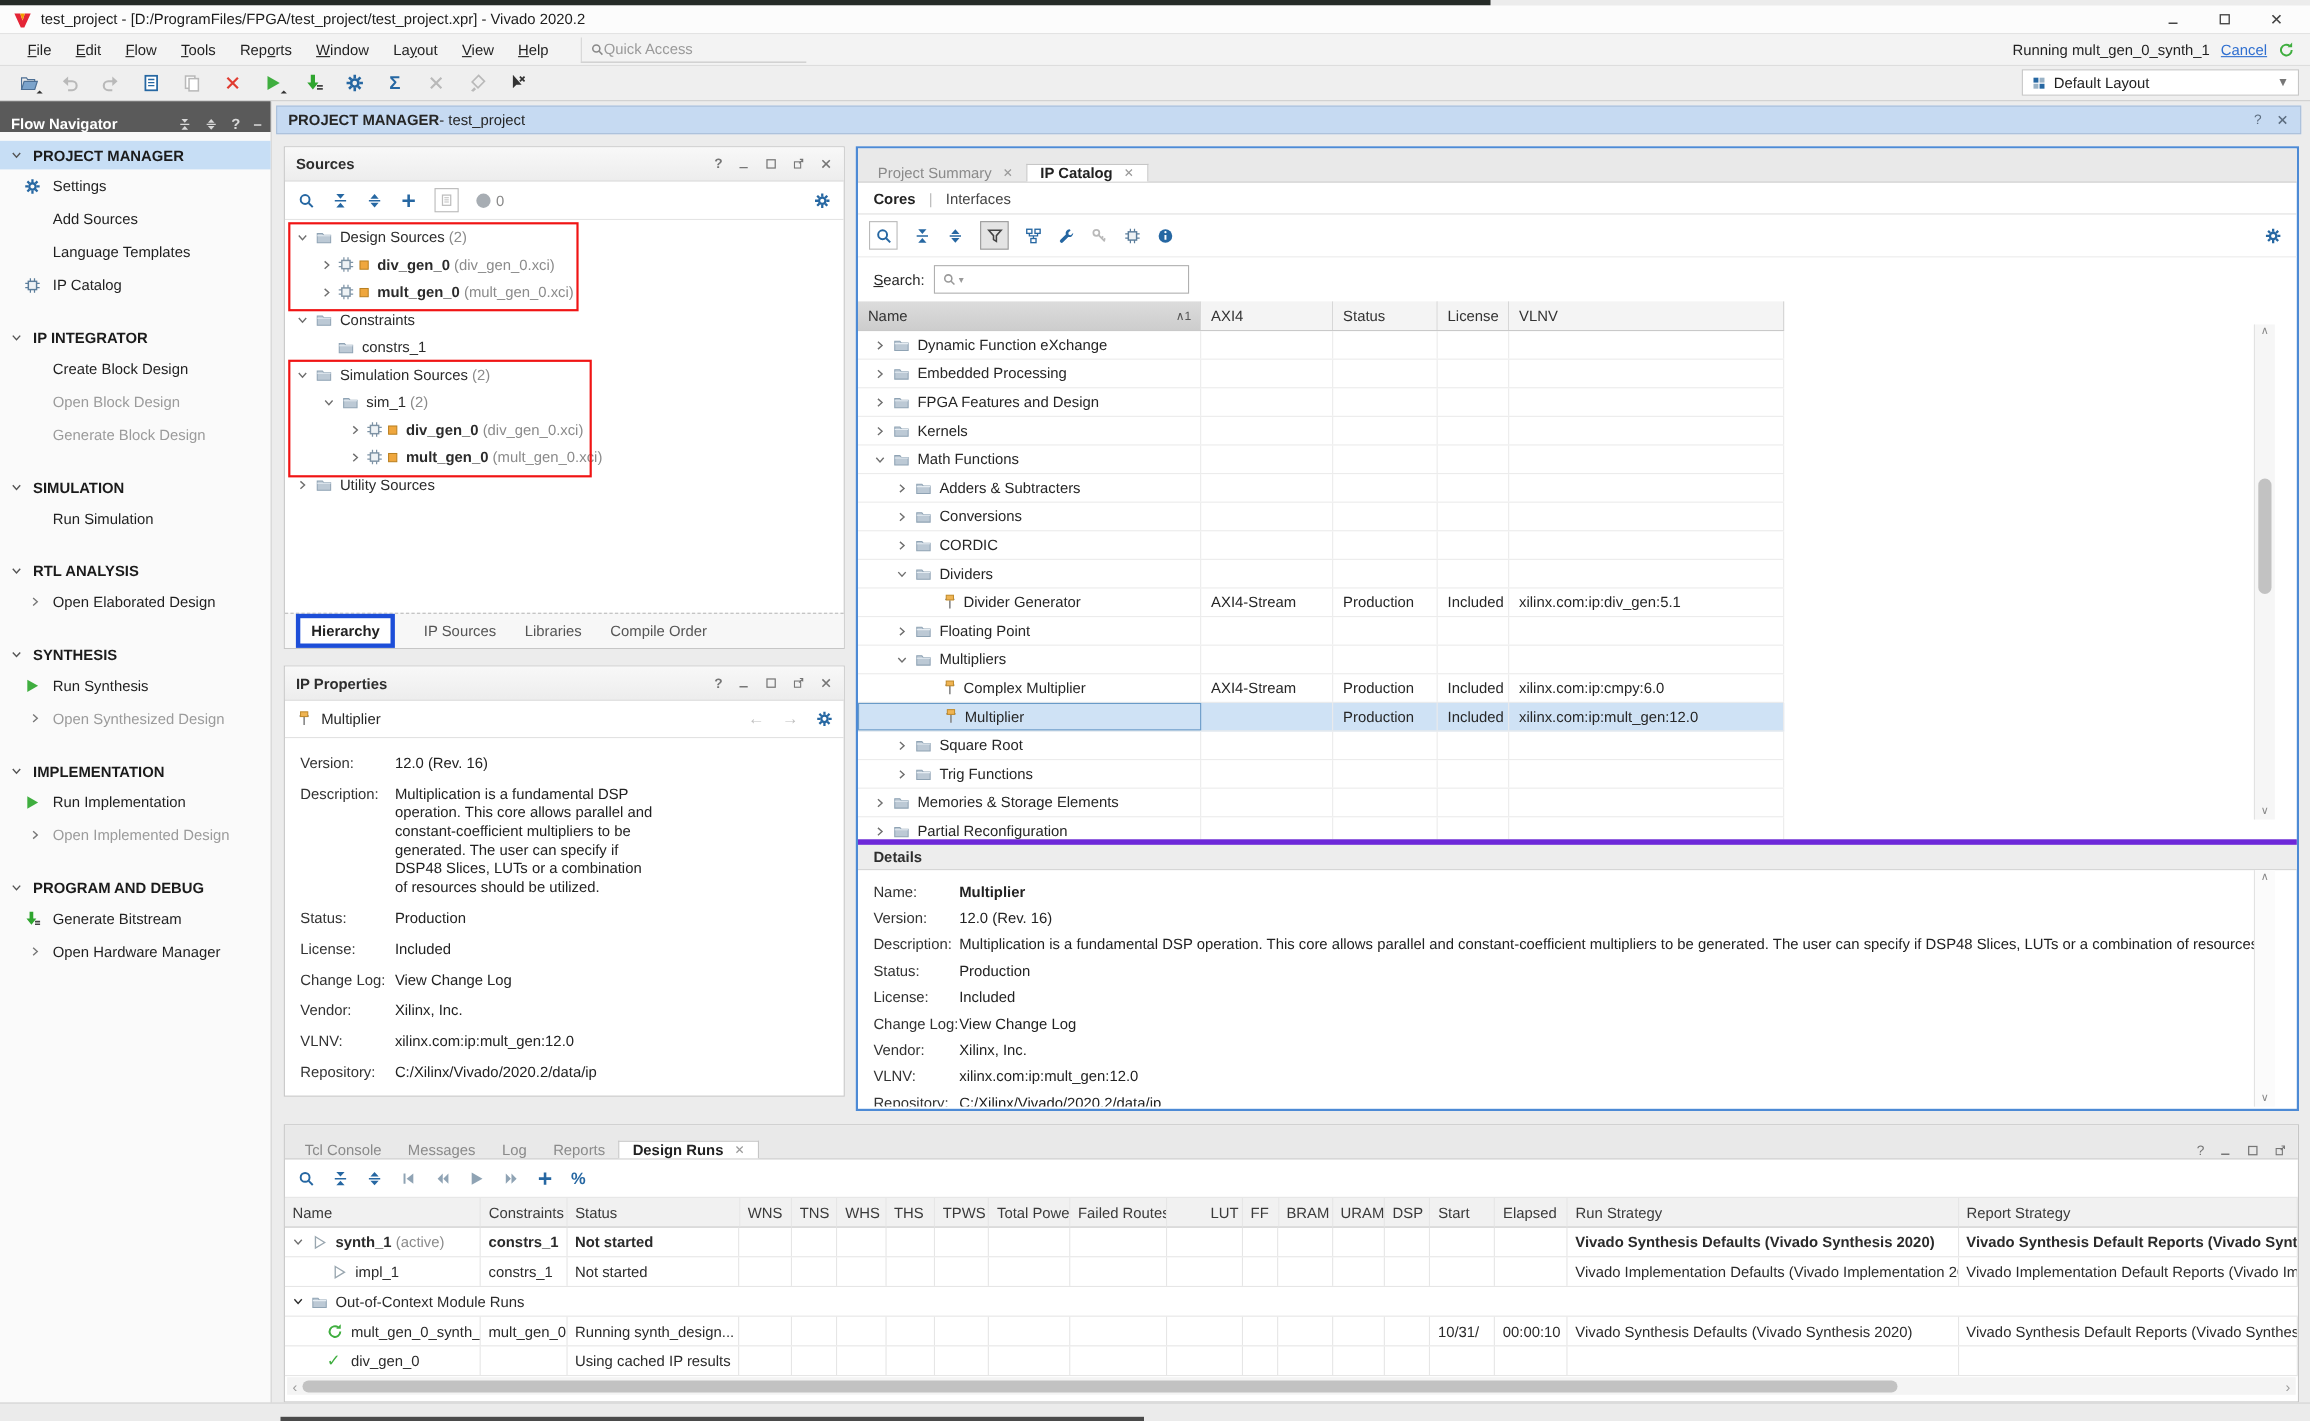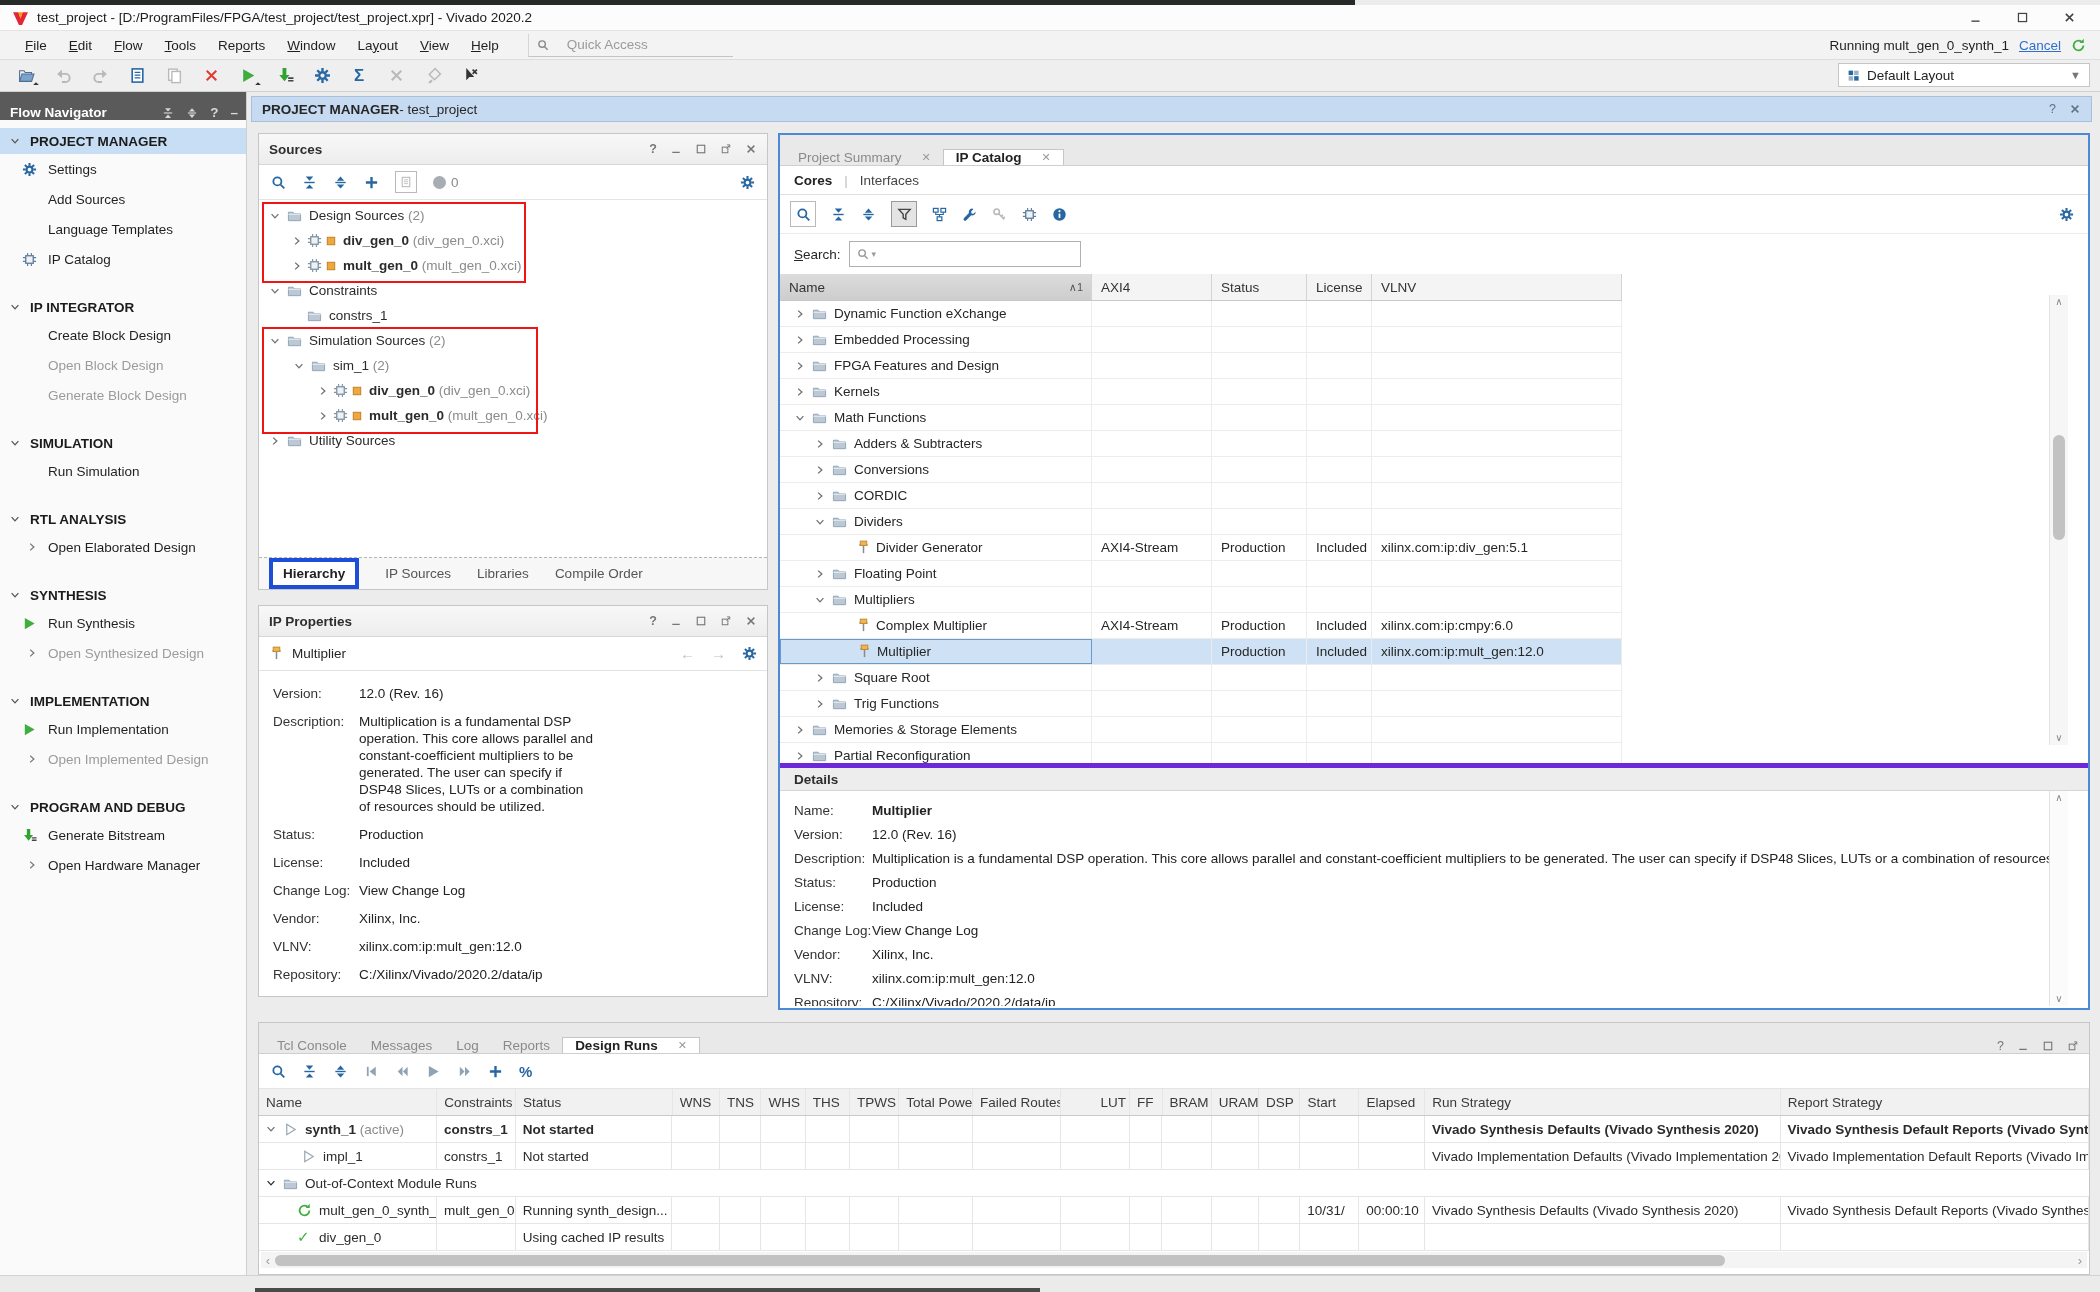--- a/index.html
+++ b/index.html
@@ -20,21 +20,21 @@
   .link{color:#2f6fd0;}
   
   #topstrip{left:0;top:0;width:1355px;height:5px;background:#262b28;}
   
   #titlebar{left:0;top:5px;width:2100px;height:26px;background:#fcfcfc;border-bottom:1px solid #e3e3e3;display:flex;align-items:center;padding:0 0 0 12px;box-sizing:border-box;}
   #titlebar .t{margin-left:8px;color:#1c1c1c;}
   .winbtns{margin-left:auto;display:flex;gap:34px;padding-right:24px;color:#444;}
   
   #menubar{left:0;top:31px;width:2100px;height:29px;background:#f3f3f3;border-bottom:1px solid #ddd;display:flex;align-items:center;box-sizing:border-box;padding-left:14px;}
   .menu-item{padding:0 11px;color:#1f1f1f;}
-  #quickaccess{margin-left:18px;width:196px;height:22px;border-bottom:1px solid #c4c4c4;border-left:1px solid #d6d6d6;display:flex;align-items:center;gap:18px;color:#9a9a9a;padding-left:8px;}
+  #quickaccess{margin-left:18px;width:196px;height:22px;border-bottom:1px solid #c4c4c4;border-left:1px solid #d6d6d6;display:flex;align-items:center;gap:0;color:#9a9a9a;padding-left:8px;}
   #runstatus{margin-left:auto;display:flex;align-items:center;gap:10px;padding-right:14px;color:#1f1f1f;}
   #runstatus .cancel{color:#2f6fd0;text-decoration:underline;}
   
   #toolbar{left:0;top:60px;width:2100px;height:32px;background:#efefef;border-bottom:1px solid #cfcfcf;display:flex;align-items:center;gap:17px;box-sizing:border-box;padding-left:16px;}
   .tbico{position:relative;width:20px;height:20px;display:flex;align-items:center;justify-content:center;}
   .ddmark{position:absolute;right:-2px;bottom:-1px;width:0;height:0;border-left:4px solid transparent;border-top:4px solid #333;transform:rotate(-45deg);}
   #layoutsel{position:absolute;right:10px;top:3px;width:252px;height:24px;background:#fff;border:1px solid #c6c6c6;display:flex;align-items:center;gap:7px;padding:0 8px;box-sizing:border-box;color:#222;}
   #layoutsel .car{margin-left:auto;color:#777;font-size:11px;}
   .sigma{font-weight:bold;font-size:17px;line-height:1;}
   
@@ -77,21 +77,21 @@
   .ipsub{height:33px;border-bottom:1px solid #e2e2e2;display:flex;align-items:center;padding:0 10px;gap:8px;}
   .ipsub .nav{margin-left:auto;display:flex;gap:16px;align-items:center;color:#c0c0c0;font-size:15px;}
   .fields{padding:14px 0 0 14px;}
   .frow{display:flex;margin-bottom:11px;line-height:17px;}
   .frow .fl{width:86px;flex:0 0 auto;color:#333;}
   .frow .fv{color:#222;}
   .fv.wrap{width:238px;}
   
   #catalog{left:778px;top:133px;width:1312px;height:877px;border:2px solid #4d8ad5;background:#fff;box-sizing:border-box;}
   .dtabs{height:30px;background:#e9e9e9;border-bottom:1px solid #cfcfcf;display:flex;align-items:flex-end;padding-left:6px;}
-  .dtab{height:15px;display:flex;align-items:center;gap:20px;padding:0 12px;color:#8a8a8a;}
+  .dtab{height:15px;display:flex;align-items:center;gap:10px;padding:0 12px;color:#8a8a8a;}
   .dtab.active{background:#fff;border:1px solid #c6c6c6;border-bottom:none;font-weight:bold;color:#222;}
   .dtab .tx{font-size:11px;color:#9a9a9a;}
   .subtabs{height:28px;border-bottom:1px solid #e0e0e0;display:flex;align-items:center;gap:12px;padding-left:14px;}
   .cattools{height:38px;border-bottom:1px solid #ececec;display:flex;align-items:center;gap:15px;padding-left:10px;}
   .boxico{border:1px solid #b9b9b9;background:#fff;width:26px;height:26px;display:flex;align-items:center;justify-content:center;box-sizing:border-box;}
   .boxico.pressed{background:#e4e4e4;border-color:#9a9a9a;}
   .searchrow{height:40px;display:flex;align-items:center;padding-left:14px;gap:8px;}
   .searchbox{width:232px;height:26px;border:1px solid #b0b0b0;display:flex;align-items:center;gap:3px;padding-left:7px;box-sizing:border-box;color:#9a9a9a;}
   .cthead{height:26px;display:flex;border-bottom:1px solid #c9c9c9;width:842px;}
   .cth{display:flex;align-items:center;padding-left:9px;box-sizing:border-box;border-right:1px solid #d4d4d4;background:#f4f4f4;color:#333;}

